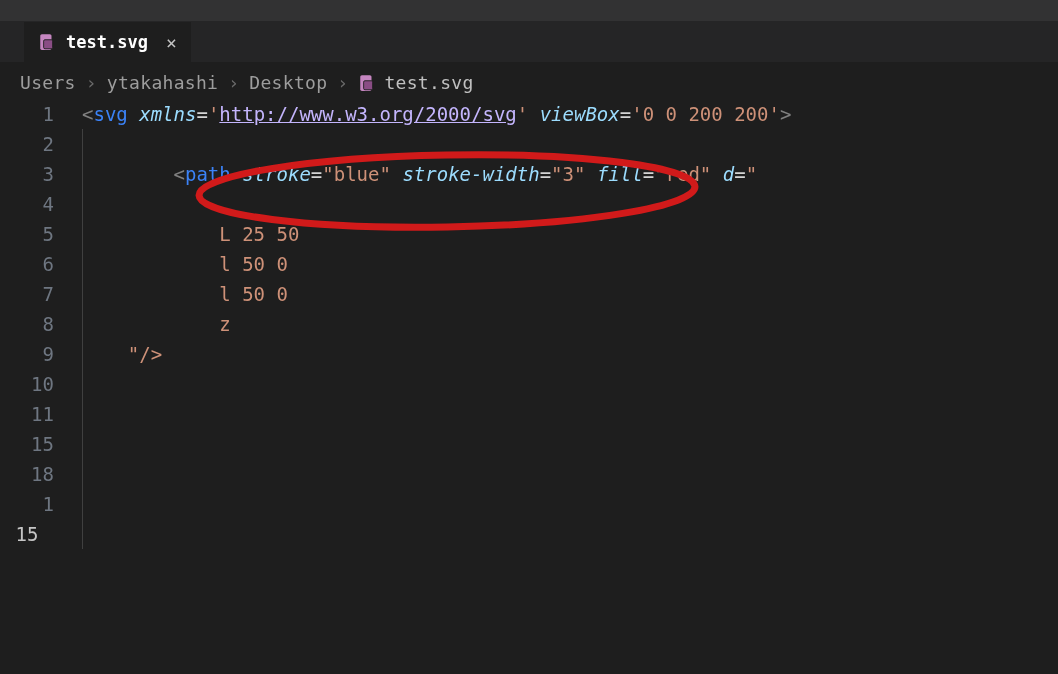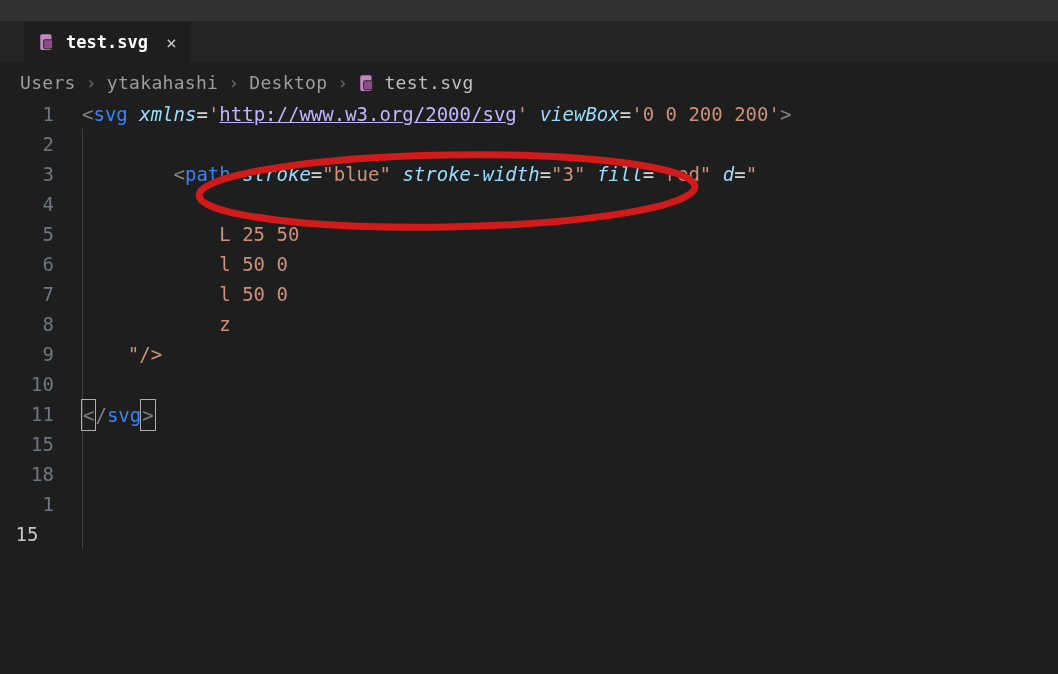--- a/index.html
+++ b/index.html
@@ -186,19 +186,18 @@
 
     <div class="code-line"><span class="tok-str">            L 25 50</span></div>
     <div class="code-line"><span class="tok-str">            l 50 0</span></div>
     <div class="code-line"><span class="tok-str">            l 50 0</span></div>
     <div class="code-line"><span class="tok-str">            z</span></div>
 
     <div class="code-line"><span class="tok-str">    </span><span class="tok-str">"/&gt;</span></div>
 
     <div class="code-line"></div>
 
-    <div class="code-line"><span class="cursor-box"><span class="tok-bracket">&lt;</span></span><span class="tok-bracket">/</span><span class="tok-tag">svg</span><span class="cursor-box"><span class="tok-bracket">&gt;</span></span></div>
   </div>
 </div>
 
 <svg class="annotation-ellipse" viewBox="0 0 510 86">
   <ellipse cx="255" cy="43" rx="248" ry="36" fill="none" stroke="#d11a1a" stroke-width="7" transform="rotate(-1 255 43)"></ellipse>
 </svg>
 
 </body></html>

